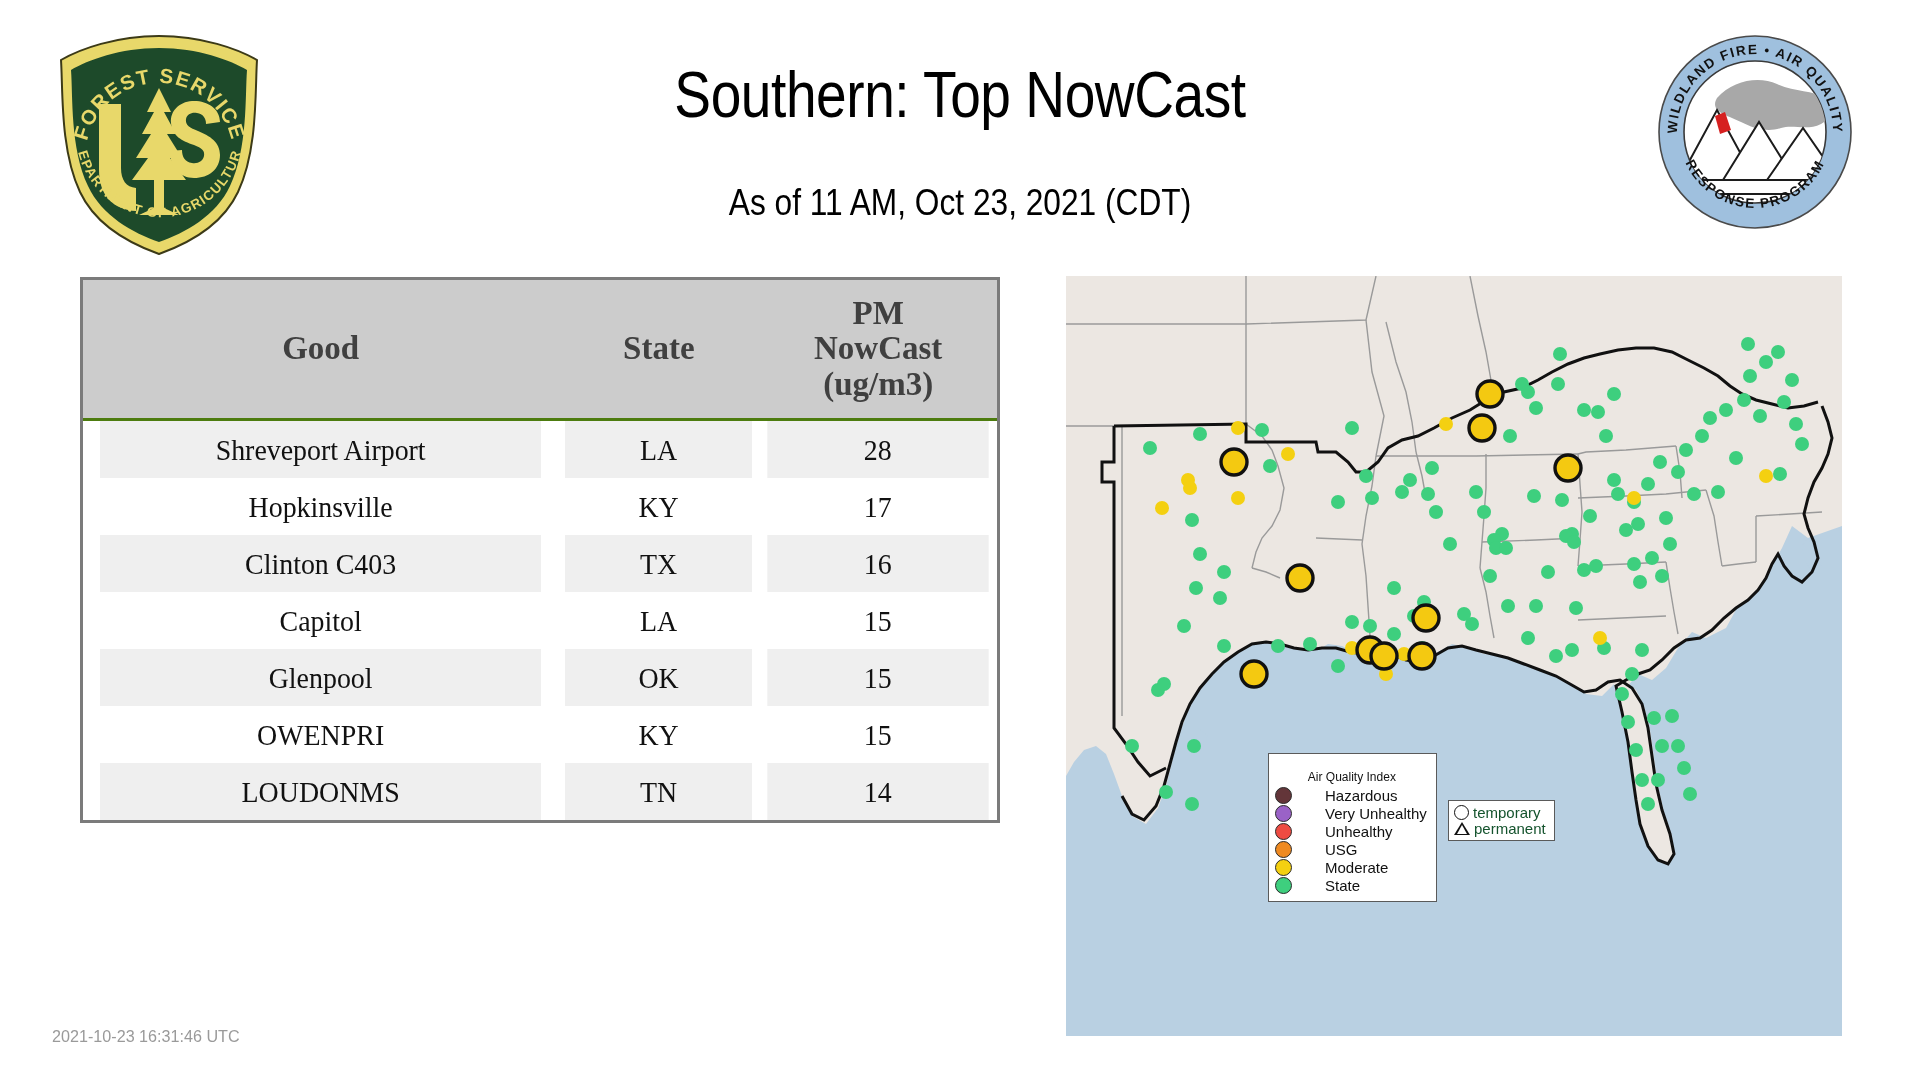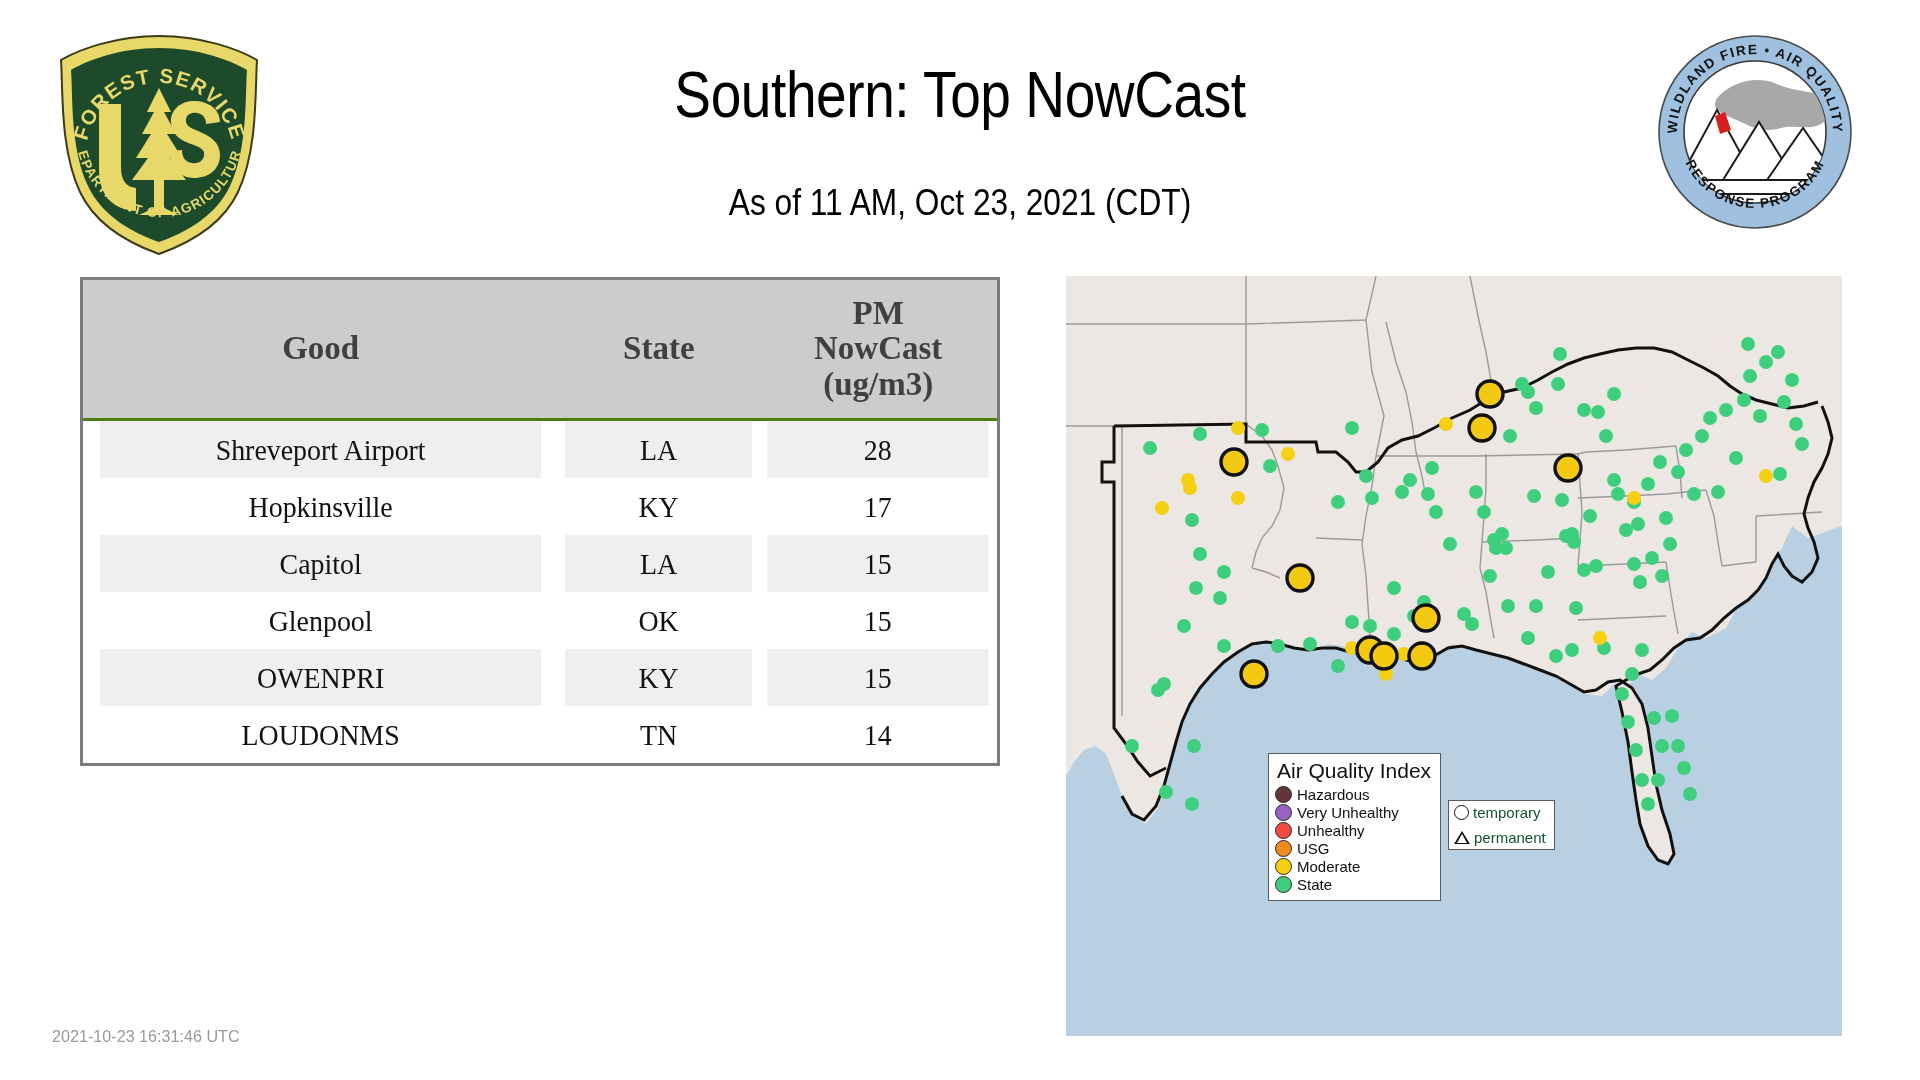--- a/index.html
+++ b/index.html
@@ -85,41 +85,41 @@
   .map-frame svg { display:block; }
 
   
   .legend-aqi {
     position:absolute; left:1268px; top:753px;
     background:#ffffff; border:1.5px solid #5a5a5a;
     padding:5px 9px 6px 6px;
     font-family:"Liberation Sans", sans-serif;
   }
   .legend-aqi .lg-title {
-    font-size:21px; color:#111; text-align:center;
-    margin:0 0 3px 2px; white-space:nowrap;
+    font-size:12px; color:#111; text-align:center;
+    margin:11px 0 3px 2px; white-space:nowrap;
   }
   .legend-aqi .lg-row {
     display:flex; align-items:center; gap:5px;
     line-height:1; margin-bottom:1px;
   }
   .legend-aqi .lg-swatch {
     width:15px; height:15px; border-radius:50%;
     border:1.4px solid #2b2b2b; flex:0 0 auto;
   }
-  .legend-aqi .lg-label { font-size:15px; color:#111; white-space:nowrap; }
+  .legend-aqi .lg-label { font-size:15px; color:#111; white-space:nowrap;margin-left:28px; }
 
   .legend-type {
     position:absolute; left:1448px; top:800px;
     background:#ffffff; border:1.5px solid #5a5a5a;
     padding:4px 8px 4px 5px;
     font-family:"Liberation Sans", sans-serif;
   }
   .legend-type .lt-row { display:flex; align-items:center; gap:4px; line-height:1; }
-  .legend-type .lt-row + .lt-row { margin-top:10px; }
+  .legend-type .lt-row + .lt-row { margin-top:1px; }
   .legend-type .lt-label { font-size:15px; color:#14532d; white-space:nowrap; }
   .lt-circle {
     width:13px; height:13px; border-radius:50%;
     border:1.8px solid #111; background:#fff; flex:0 0 auto;
   }
   .lt-tri {
     width:0; height:0; flex:0 0 auto;
     border-left:8px solid transparent;
     border-right:8px solid transparent;
     border-bottom:13px solid #111;
@@ -240,20 +240,25 @@
     <tbody id="table-body">
           <tr>
             <td>Shreveport Airport</td>
             <td>LA</td>
             <td>28</td>
           </tr>
           <tr>
             <td>Hopkinsville</td>
             <td>KY</td>
             <td>17</td>
+          </tr>
+          <tr>
+            <td>Clinton C403</td>
+            <td>TX</td>
+            <td>16</td>
           </tr>
           <tr>
             <td>Capitol</td>
             <td>LA</td>
             <td>15</td>
           </tr>
           <tr>
             <td>Glenpool</td>
             <td>OK</td>
             <td>15</td>

